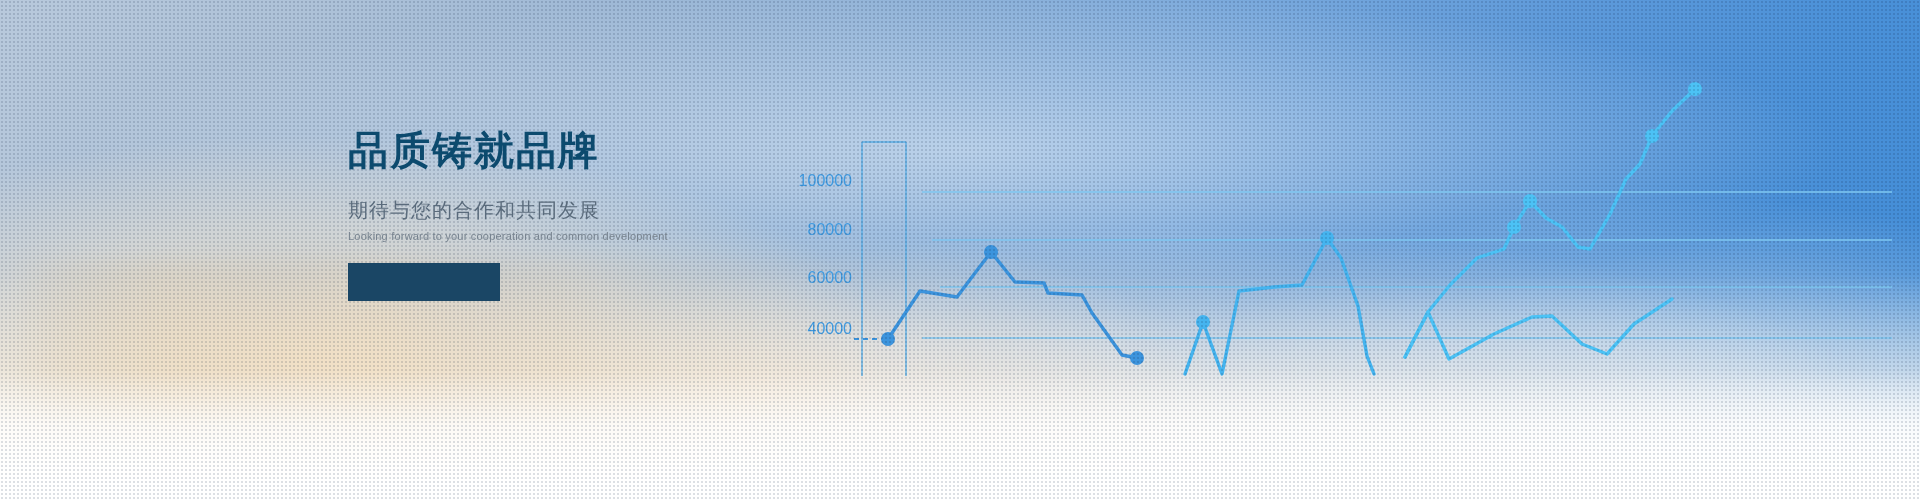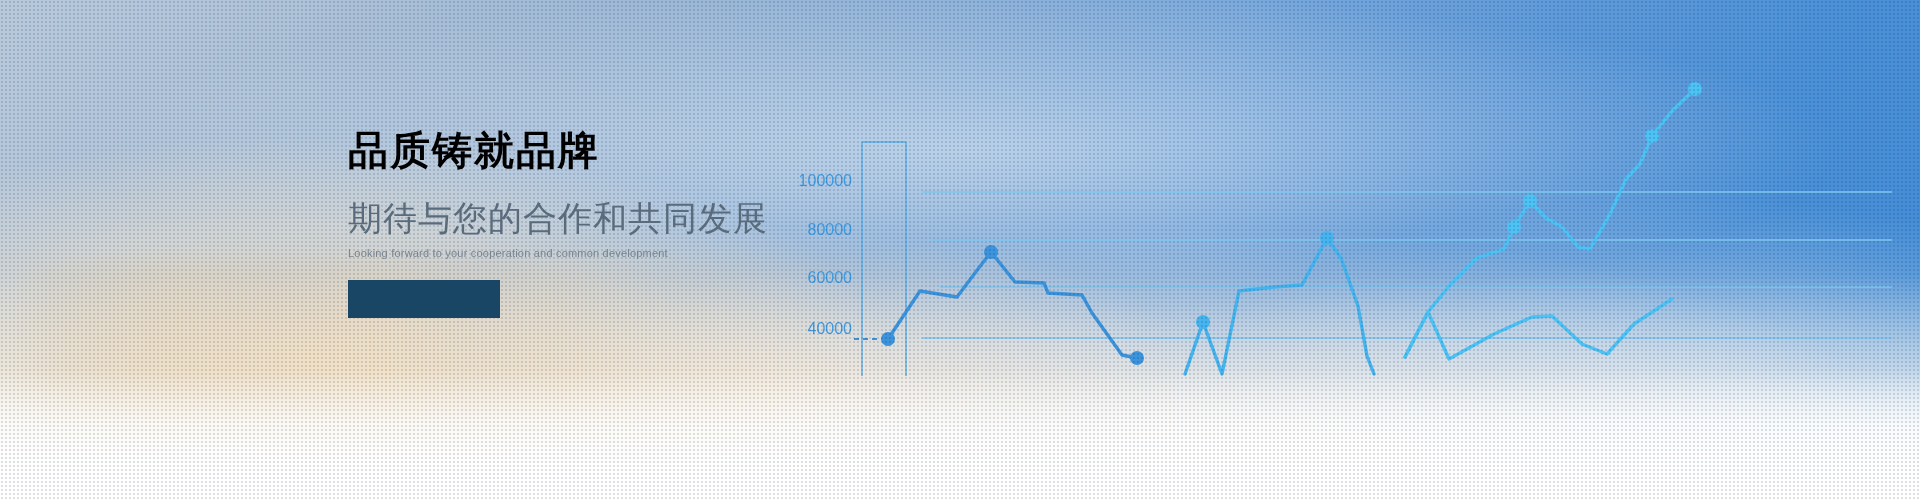--- a/index.html
+++ b/index.html
@@ -82,25 +82,25 @@
   
   .text-block{
     position:absolute;left:348px;top:126px;width:470px;
   }
   .headline{
     margin:0;
     font-size:40px;
     line-height:1.2;
     letter-spacing:2px;
     font-weight:700;
-    color:#000000;
+    color:#0c4a6e;
   }
   .subtitle{
     margin:24px 0 0 0;
-    font-size:34px;
+    font-size:20px;
     line-height:1.2;
     letter-spacing:1px;
     font-weight:400;
     color:#5a6b7c;
   }
   .subtitle-en{
     margin:7px 0 0 0;
     font-size:11px;
     line-height:1.3;
     letter-spacing:0.2px;

